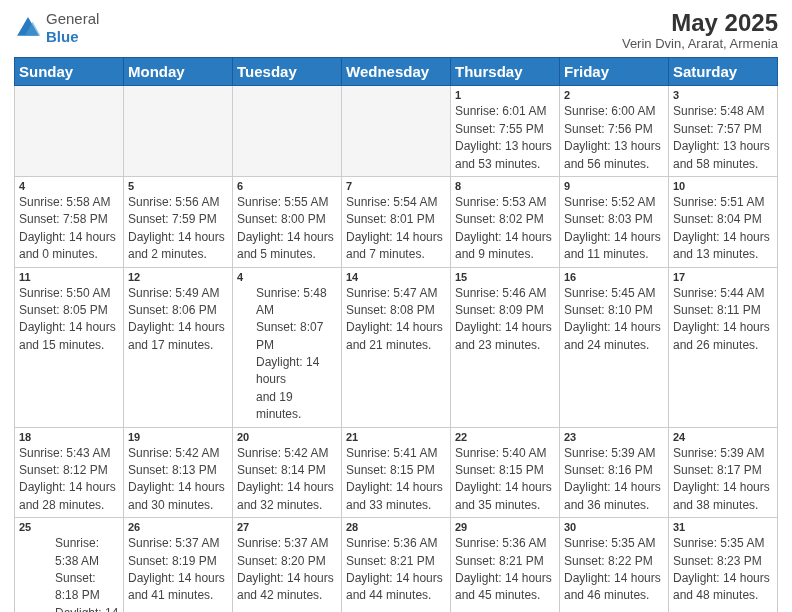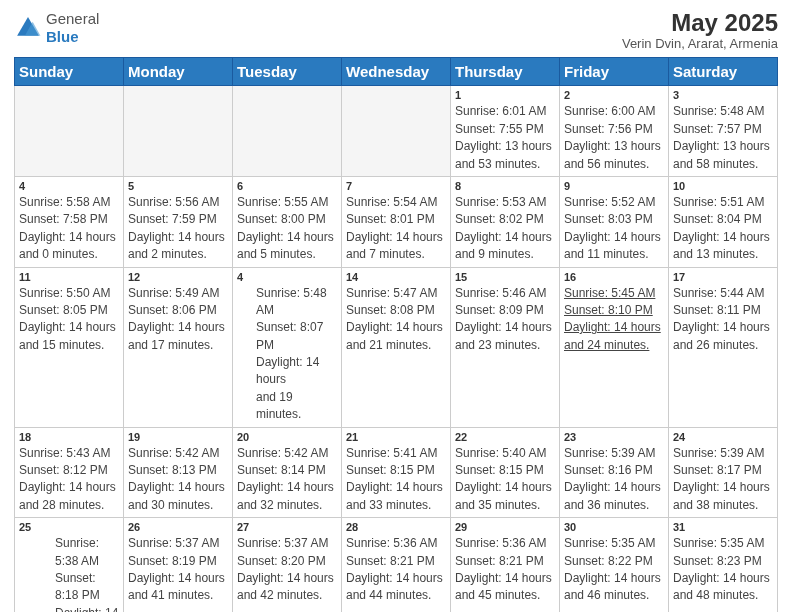--- a/index.html
+++ b/index.html
@@ -246,21 +246,21 @@
           </td>
           <td>
             <span class="day-number">15</span>
             <div class="day-info" style="white-space: pre-line;">Sunrise: 5:46 AM
 Sunset: 8:09 PM
 Daylight: 14 hours
 and 23 minutes.</div>
           </td>
           <td>
             <span class="day-number">16</span>
-            <div class="day-info" style="white-space: pre-line; text-decoration: underline;">Sunrise: 5:45 AM
+            <div class="day-info" style="white-space: pre-line;">Sunrise: 5:45 AM
 Sunset: 8:10 PM
 Daylight: 14 hours
 and 24 minutes.</div>
           </td>
           <td>
             <span class="day-number">17</span>
             <div class="day-info" style="white-space: pre-line;">Sunrise: 5:44 AM
 Sunset: 8:11 PM
 Daylight: 14 hours
 and 26 minutes.</div>

